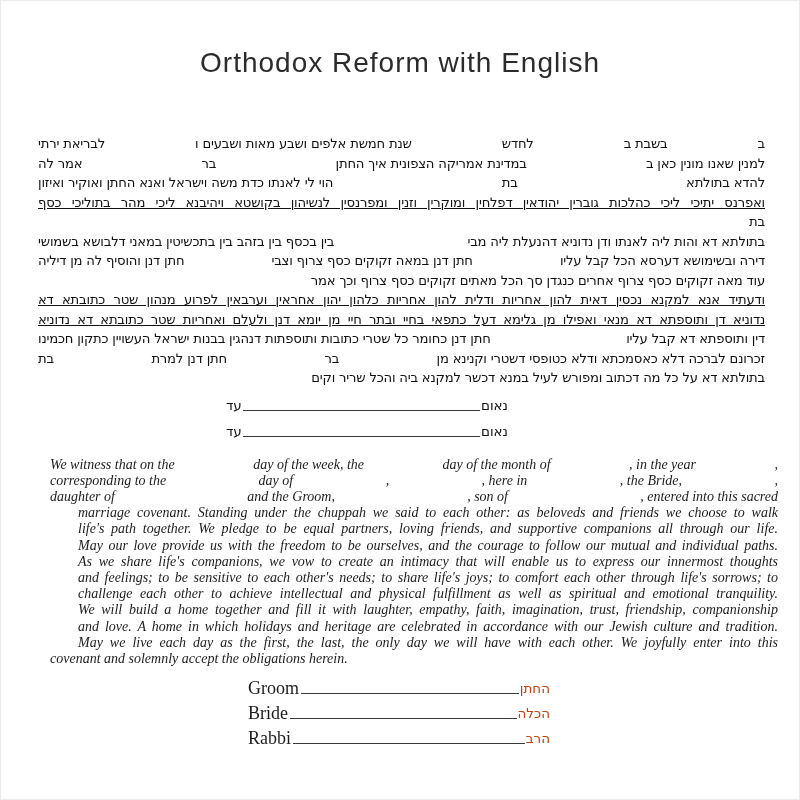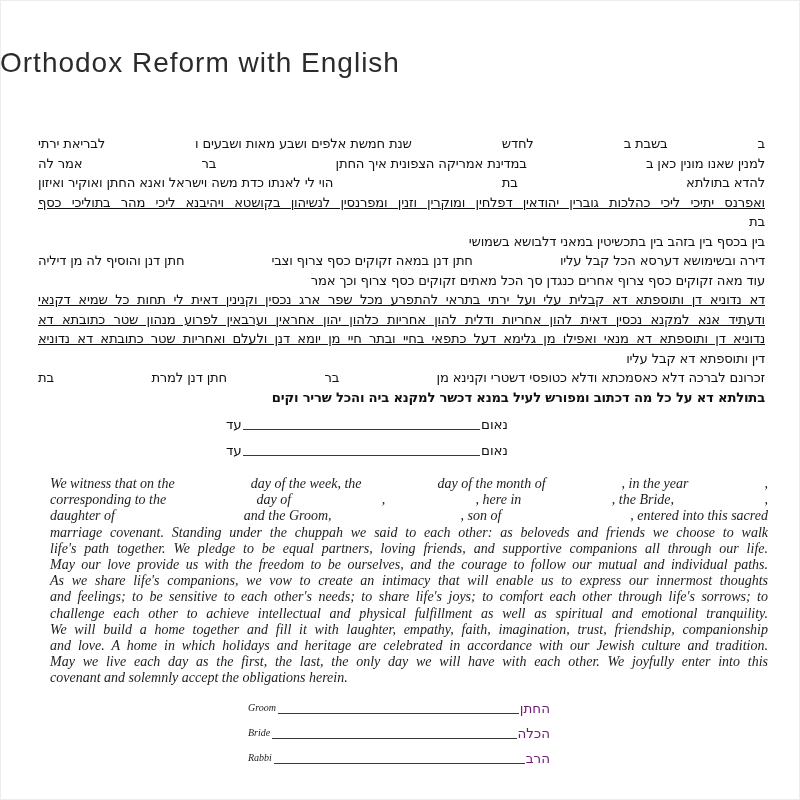--- a/index.html
+++ b/index.html
@@ -9,21 +9,21 @@
     color:#1a1a1a;
     position:relative;
     overflow:hidden;
     box-shadow: inset 0 0 0 1px #ececec;
   }
   .page { width:800px; height:800px; }
 
   
   .title {
     margin:46px 0 0 0;
-    text-align:left;
+    text-align:center;
     font-family:"Liberation Sans", sans-serif;
     font-weight:300;
     font-size:28px;
     line-height:34px;
     letter-spacing:1px;
     color:#2b2b2b;
   }
 
   
   .hebrew-block {
@@ -36,21 +36,21 @@
     justify-content:space-between;
     direction:rtl;
     font-family:"DejaVu Sans", sans-serif;
     font-size:13.2px;
     line-height:19.5px;
     letter-spacing:-0.2px;
     color:#111;
   }
   .heb-seg { white-space:nowrap; }
   .heb-line .stretch { flex:1; text-align:justify; text-align-last:justify; white-space:normal;text-decoration:underline; }
-  .heb-line .no-stretch { flex:1; text-align:left; text-align-last:right; white-space:nowrap;font-weight:bold; }
+  .heb-line .no-stretch { flex:1; text-align:left; text-align-last:right; white-space:nowrap; }
 
   
   .witness-block { margin-top:8px; }
   .witness-row {
     display:flex;
     direction:rtl;
     align-items:flex-end;
     width:282px;
     margin:0 auto 8px auto;
     transform:translateX(-33px);
@@ -62,64 +62,63 @@
   .witness-row .blank-line {
     flex:1;
     border-bottom:1px solid #3a3a3a;
     margin:0 1px 3px 1px;
     height:12px;
   }
 
   
   .english-block {
     margin-top:17px;
-    padding:0 32px 0 50px;
+    padding:0 22px 0 50px;
     direction:ltr;
   }
   .eng-line {
     display:flex;
     justify-content:space-between;
     font-family:"Liberation Serif", serif;
     font-style:italic;
     font-size:14px;
     line-height:16.2px;
     color:#1c1c1c;
   }
   .eng-seg { white-space:nowrap; }
-  .eng-line .stretch { flex:1; text-align:justify; text-align-last:justify; white-space:normal; }
+  .eng-line .stretch { flex:1; text-align:justify; text-align-last:justify; white-space:normal;margin-left:28px; }
   .eng-line .left-align { flex:1; text-align:center; text-align-last:left; white-space:nowrap; }
 
   
   .signature-block { margin-top:12px; }
   .sig-row {
     display:flex;
     align-items:flex-end;
     width:302px;
     margin:0 auto 7px auto;
     transform:translateX(-1px);
   }
   .sig-label-en {
     font-family:"Liberation Serif", serif;
-    font-style:italic;
-    font-size:10px;
+    font-size:18px;
     line-height:18px;
     color:#1c1c1c;
   }
   .sig-row .blank-line {
     flex:1;
     border-bottom:1px solid #3a3a3a;
     margin:0 1px 3px 2px;
     height:12px;
   }
   .sig-label-he {
     font-family:"DejaVu Sans", sans-serif;
     font-size:13.5px;
     line-height:18px;
     direction:rtl;
-    color:#701a75;
+    color:#c2410c;
   }
 </style>
 </head>
 <body>
 
 <div class="page">
 
   <div class="title">Orthodox Reform with English</div>
 
   <div class="hebrew-block" id="hebrew-lines">
@@ -141,41 +140,40 @@
         <span class="heb-seg">בת</span>
         <span class="heb-seg">הוי לי לאנתו כדת משה וישראל ואנא החתן ואוקיר ואיזון</span>
       </div>
       <div class="heb-line">
         <div class="heb-seg stretch">ואפרנס יתיכי ליכי כהלכות גוברין יהודאין דפלחין ומוקרין וזנין ומפרנסין לנשיהון בקושטא  ויהיבנא ליכי מהר בתוליכי כסף</div>
       </div>
       <div class="heb-line">
         <span class="heb-seg">בת</span>
       </div>
       <div class="heb-line">
+        <span class="heb-seg">בתולתא דא והות ליה לאנתו ודן נדוניא דהנעלת ליה מבי</span>
         <span class="heb-seg">בין בכסף בין בזהב בין בתכשיטין במאני דלבושא בשמושי</span>
       </div>
       <div class="heb-line">
         <span class="heb-seg">דירה ובשימושא דערסא הכל קבל עליו</span>
         <span class="heb-seg">חתן דנן במאה זקוקים כסף צרוף וצבי</span>
         <span class="heb-seg">חתן דנן והוסיף לה מן דיליה</span>
       </div>
       <div class="heb-line">
         <span class="heb-seg">עוד מאה זקוקים כסף צרוף אחרים כנגדן סך הכל מאתים זקוקים כסף צרוף וכך אמר</span>
       </div>
       <div class="heb-line">
-        <div class="heb-seg stretch">דא נדוניא דן ותוספתא דא קבלית עלי ועל ירתי בתראי להתפרע מכל שפר ארג נכסין וקנינין דאית לי תחות כל שמיא דקנאי</div>
-      </div>
-      <div class="heb-line">
         <div class="heb-seg stretch">ודעתיד אנא למקנא נכסין דאית להון אחריות ודלית להון אחריות כלהון יהון אחראין וערבאין לפרוע מנהון שטר כתובתא דא</div>
       </div>
       <div class="heb-line">
         <div class="heb-seg stretch">נדוניא דן ותוספתא דא מנאי ואפילו מן גלימא דעל כתפאי בחיי ובתר חיי מן יומא דנן ולעלם ואחריות שטר כתובתא דא נדוניא</div>
       </div>
       <div class="heb-line">
         <span class="heb-seg">דין ותוספתא דא קבל עליו</span>
+        <span class="heb-seg">חתן דנן כחומר כל שטרי כתובות ותוספתות דנהגין בבנות ישראל העשויין כתקון חכמינו</span>
       </div>
       <div class="heb-line">
         <span class="heb-seg">זכרונם לברכה דלא כאסמכתא ודלא כטופסי דשטרי וקנינא מן</span>
         <span class="heb-seg">בר</span>
         <span class="heb-seg">חתן דנן למרת</span>
         <span class="heb-seg">בת</span>
       </div>
       <div class="heb-line">
         <div class="heb-seg no-stretch">בתולתא דא על כל מה דכתוב ומפורש לעיל במנא דכשר למקנא ביה והכל שריר וקים</div>
       </div>

